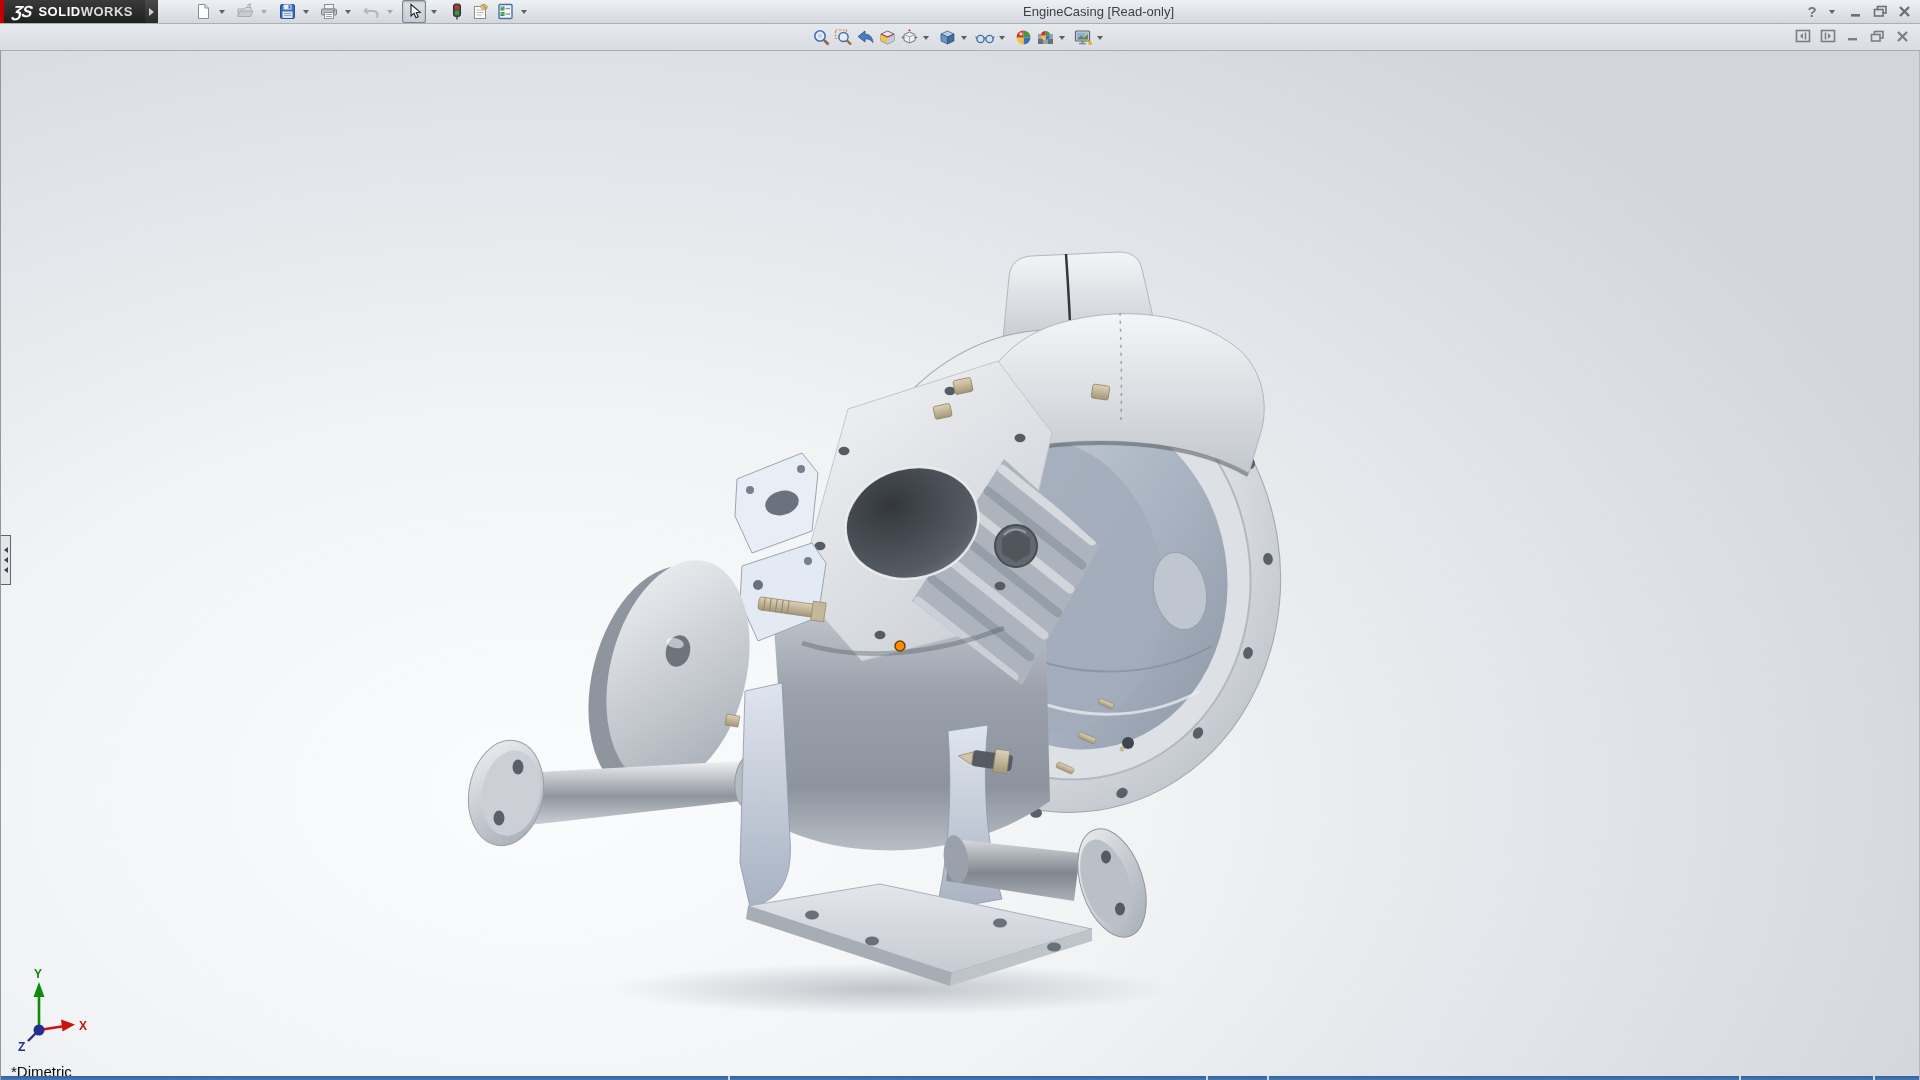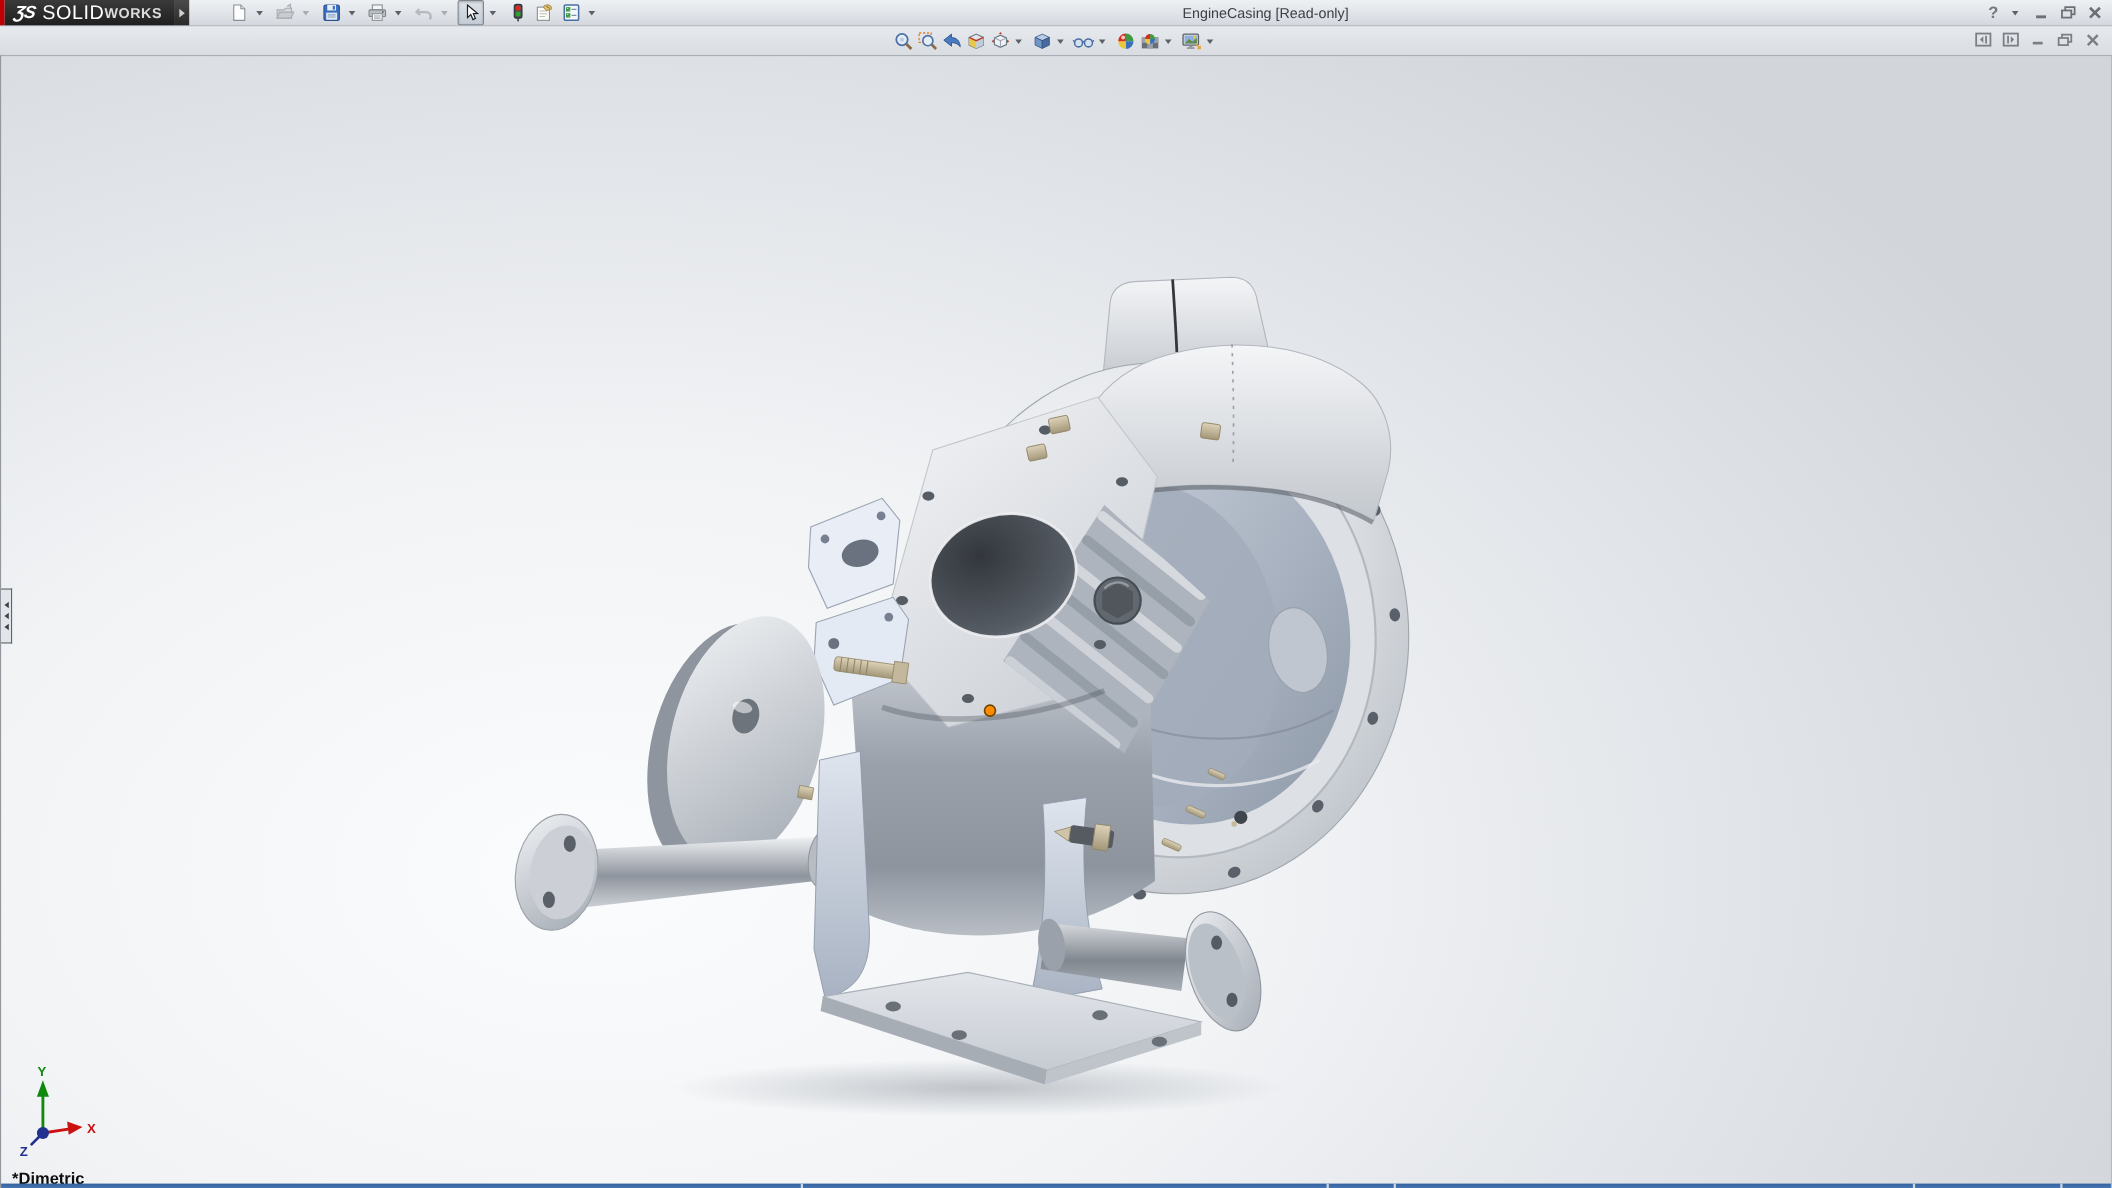--- a/index.html
+++ b/index.html
@@ -3,48 +3,48 @@
 <meta charset="utf-8">
 <style>
   html,body{margin:0;padding:0;}
   body{width:1920px;height:1080px;overflow:hidden;font-family:"Liberation Sans",sans-serif;background:#dfe2e6;-webkit-font-smoothing:antialiased;}
   .app{width:1920px;height:1080px;position:relative;background:#dfe2e6;}
 
   
   .titlebar{height:23px;background:linear-gradient(#eef1f4,#d4d8de);border-bottom:1px solid #aab0b8;display:flex;align-items:center;position:relative;}
   .logo{height:23px;background:linear-gradient(#3a3a3a,#1f1f1f);display:flex;align-items:center;padding:0 12px 0 9px;border-left:4px solid #c00000;color:#fff;flex:0 0 auto;}
   .logo-glyph{font-style:italic;font-weight:bold;font-size:16px;margin-right:7px;transform:skewX(-10deg);letter-spacing:-1px;}
-  .logo-bold{font-weight:normal;font-size:18px;letter-spacing:.5px;}
+  .logo-bold{font-weight:bold;font-size:13px;letter-spacing:.5px;}
   .logo-light{font-weight:bold;font-size:13px;letter-spacing:.5px;color:#dcdcdc;}
   .menu-expand{width:13px;height:23px;background:linear-gradient(#4a4a4a,#2a2a2a);display:flex;align-items:center;justify-content:center;}
   .arr-r{width:0;height:0;border-top:4px solid transparent;border-bottom:4px solid transparent;border-left:5px solid #cfcfcf;}
   .tbar{display:flex;align-items:center;margin-left:34px;gap:2px;}
   .tbtn{width:22px;height:21px;display:flex;align-items:center;justify-content:center;border-radius:2px;}
   .tbtn.pressed{background:linear-gradient(#dfe3e9,#c5ccd5);border:1px solid #7e848c;box-shadow:inset 0 1px 2px rgba(0,0,0,.25);}
   .ddw{width:11px;height:21px;display:flex;align-items:center;justify-content:center;margin-right:5px;}
   .dd{width:0;height:0;border-left:3px solid transparent;border-right:3px solid transparent;border-top:4px solid #5c6167;}
   .dd.dis{border-top-color:#a7acb2;}
-  .title-text{position:absolute;left:1075px;top:4px;font-size:13px;color:#3d4046;}
+  .title-text{position:absolute;left:1023px;top:4px;font-size:13px;color:#3d4046;}
   .win-controls{position:absolute;right:6px;top:1px;display:flex;align-items:center;gap:4px;color:#6b7077;}
   .wc{width:20px;height:19px;display:flex;align-items:center;justify-content:center;}
   .help-q{font-size:15px;font-weight:bold;color:#74797f;}
 
   
   .menubar{height:26px;background:linear-gradient(#e6e9ed,#d9dde2);position:relative;}
   .headsup{position:absolute;left:810px;top:3px;display:flex;align-items:center;}
   .hu{width:22px;height:20px;display:flex;align-items:center;justify-content:center;}
   .doc-controls{position:absolute;right:8px;top:4px;display:flex;align-items:center;gap:6px;}
   .dc{width:19px;height:16px;display:flex;align-items:center;justify-content:center;}
 
   
   .viewport{height:1030px;position:relative;overflow:hidden;border-left:1px solid #93989f;border-right:1px solid #b6bac0;border-top:1px solid #a9aeb5;
     background:radial-gradient(ellipse 1500px 950px at 28% 72%, #fbfcfd 0%, #f1f3f5 40%, #dde0e5 78%, #d2d6db 100%);}
   .fm-tab{position:absolute;left:0;top:484px;width:9px;height:48px;background:#e2e5e9;border:1px solid #5f646b;border-left:none;display:flex;flex-direction:column;align-items:center;justify-content:center;gap:4px;}
   .tri-l{width:0;height:0;border-top:3px solid transparent;border-bottom:3px solid transparent;border-right:4px solid #3f444a;}
-  .view-label{position:absolute;left:10px;top:1012px;font-size:15px;font-weight:bold;color:#0c0c0c;}
+  .view-label{position:absolute;left:10px;top:1012px;font-size:15px;font-weight:normal;color:#0c0c0c;}
   .triad{position:absolute;left:6px;top:901px;}
   .statusbar{position:absolute;left:0;right:0;bottom:0;height:5px;background:linear-gradient(#35619e,#4d7cb8);}
   .ssep{position:absolute;top:0;bottom:0;width:2px;background:#cdd8e6;}
   .model{position:absolute;left:0;top:0;}
 </style>
 </head>
 <body>
 
 <div class="app">
 

